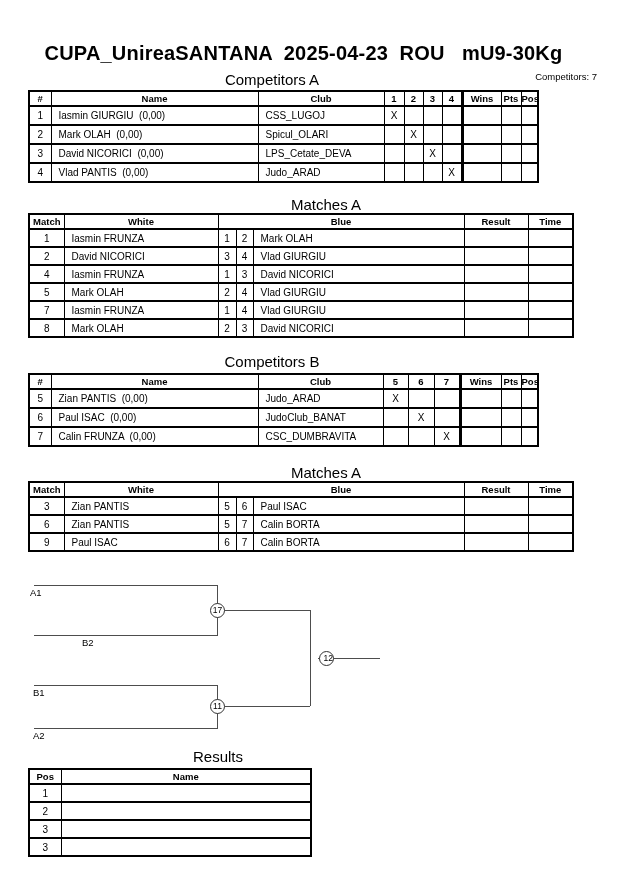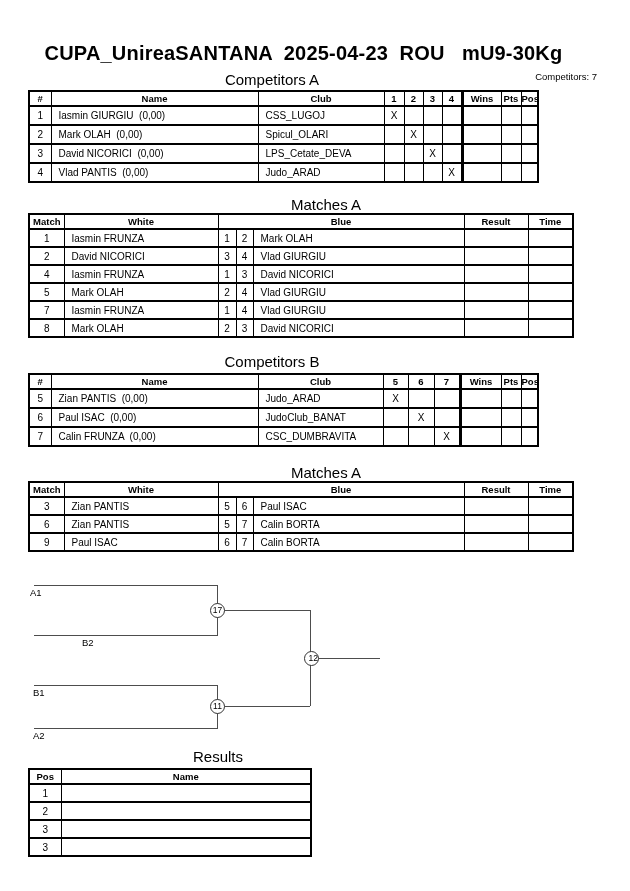--- a/index.html
+++ b/index.html
@@ -311,21 +311,21 @@
   <div class="vline" style="left:310px;top:610px;height:96px;"></div>
   <div class="hline" style="left:318px;top:658px;width:62px;"></div>
 
   <div class="slot-label" style="left:30px;top:587px;">A1</div>
   <div class="slot-label" style="left:37px;top:637px;margin-left:45px;">B2</div>
   <div class="slot-label" style="left:33px;top:687px;">B1</div>
   <div class="slot-label" style="left:33px;top:730px;text-align:center;">A2</div>
 
   <div class="node" style="left:210px;top:603px;">17</div>
   <div class="node" style="left:210px;top:699px;">11</div>
-  <div class="node" style="left:304px;top:651px;text-align:right;">12</div>
+  <div class="node" style="left:319px;top:651px;text-align:right;">12</div>
 </div>
 
 <div class="abs sec-title" style="top:748px;left:82px;">Results</div>
 <table class="rtable" style="top:768px;left:28px;width:282px;">
   <colgroup>
       <col style="width:32px">
       <col style="width:250px">
     </colgroup>
   <tbody>
       <tr>

